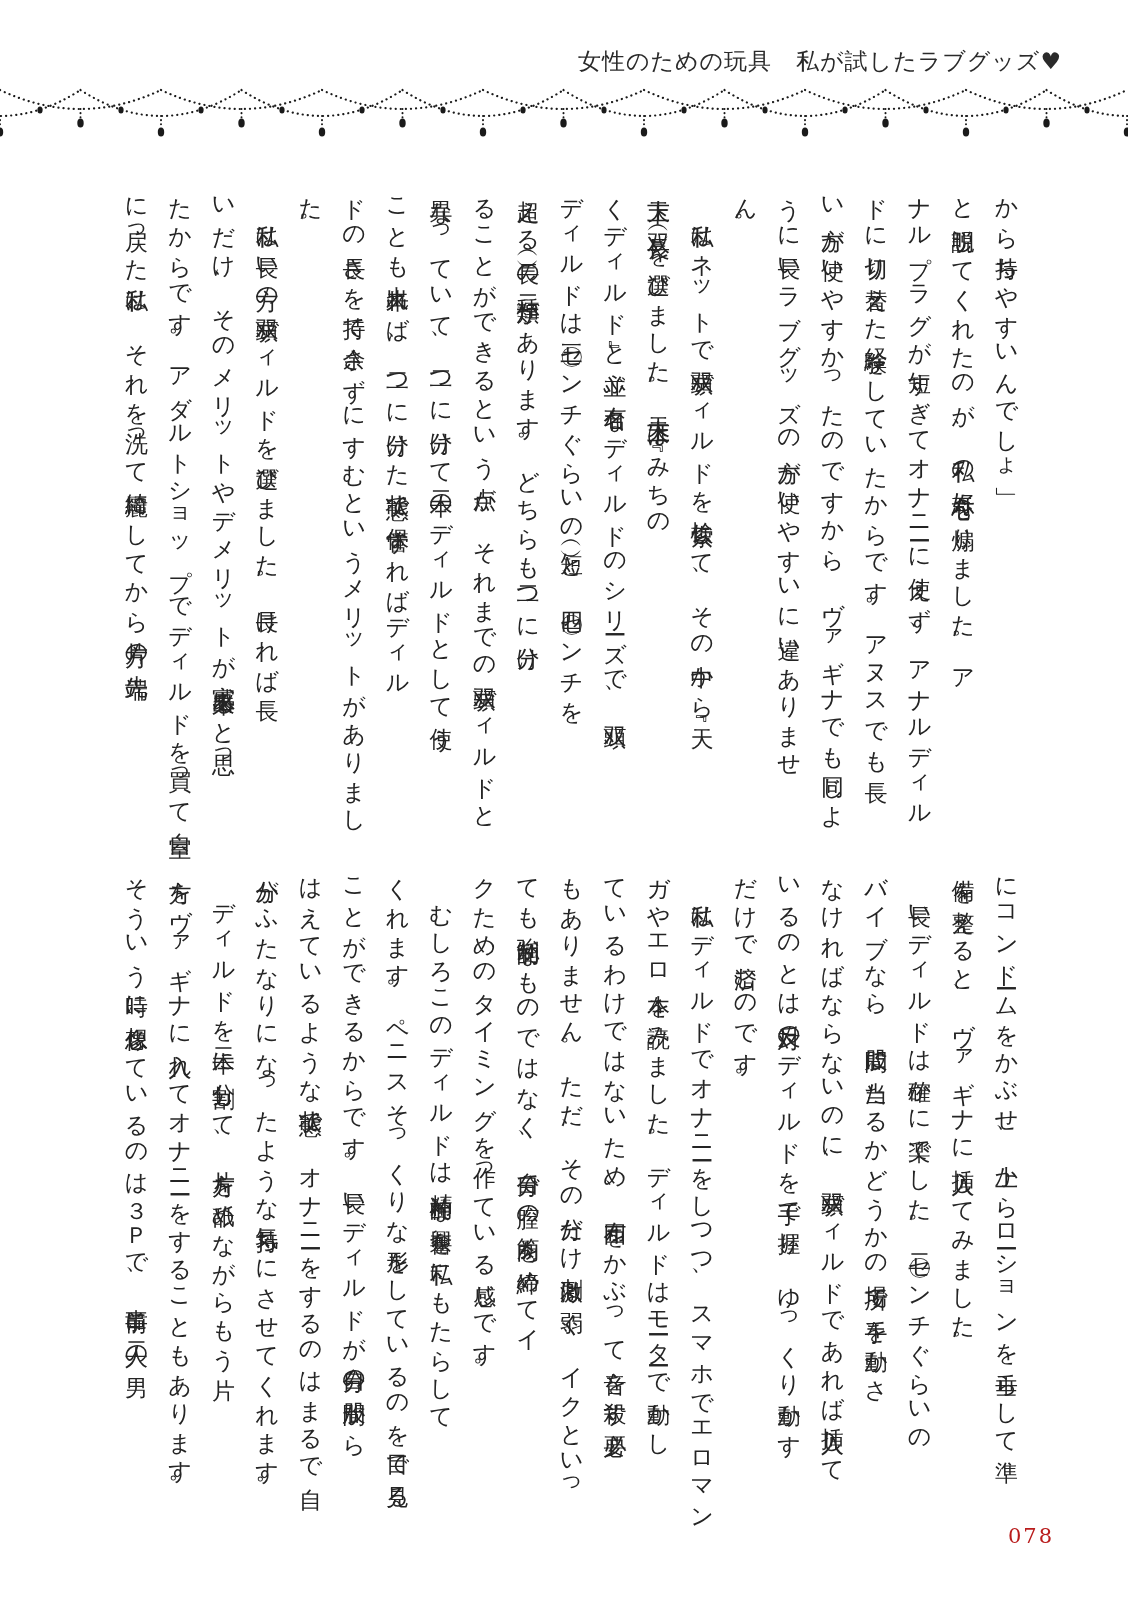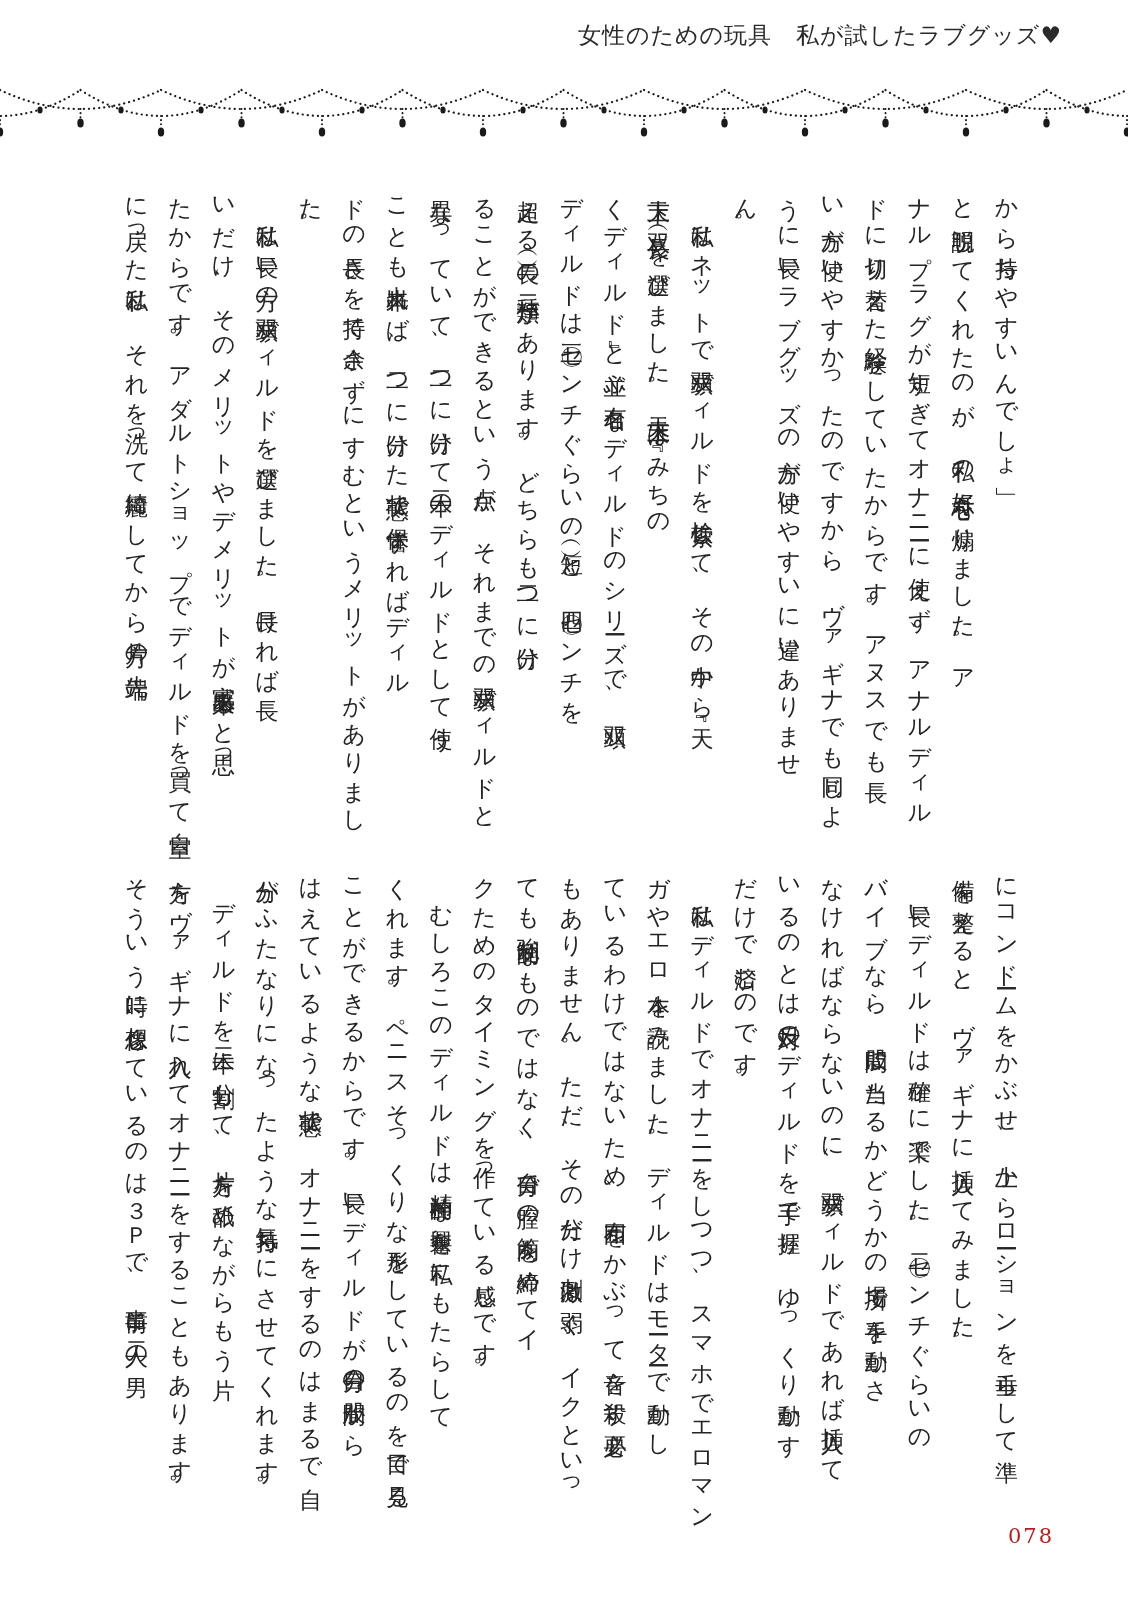--- a/index.html
+++ b/index.html
@@ -2,21 +2,21 @@
 <html lang="ja"><head>
 <meta charset="utf-8">
 <style>
   html,body{margin:0;padding:0;}
   body{
     width:1128px;height:1600px;position:relative;overflow:hidden;
     background:#ffffff;color:#222222;
     font-family:"DejaVu Serif","Liberation Serif",serif;
   }
   .page-header{
-    position:absolute;top:20px;right:66px;
+    position:absolute;top:46px;right:66px;
     font-family:"DejaVu Sans","Liberation Sans",sans-serif;
     font-size:23px;letter-spacing:1px;color:#2a2a2a;white-space:nowrap;
   }
   .garland{position:absolute;top:80px;left:0;width:1128px;height:80px;}
   .vblock{
     position:absolute;right:100px;height:700px;
     writing-mode:vertical-rl;text-orientation:mixed;
     font-size:23px;letter-spacing:2.5px;color:#242424;
   }
   .vblock p.tcol{margin:0;padding:0;line-height:43.5px;}

